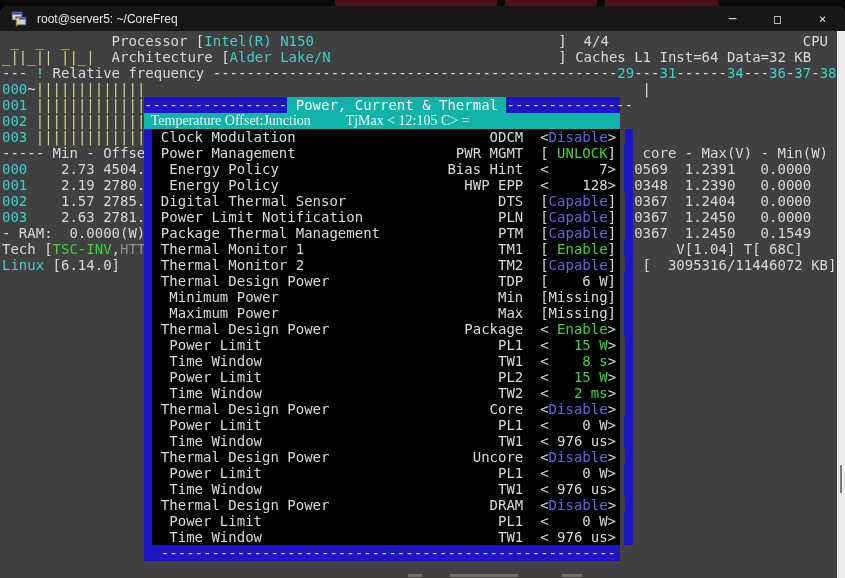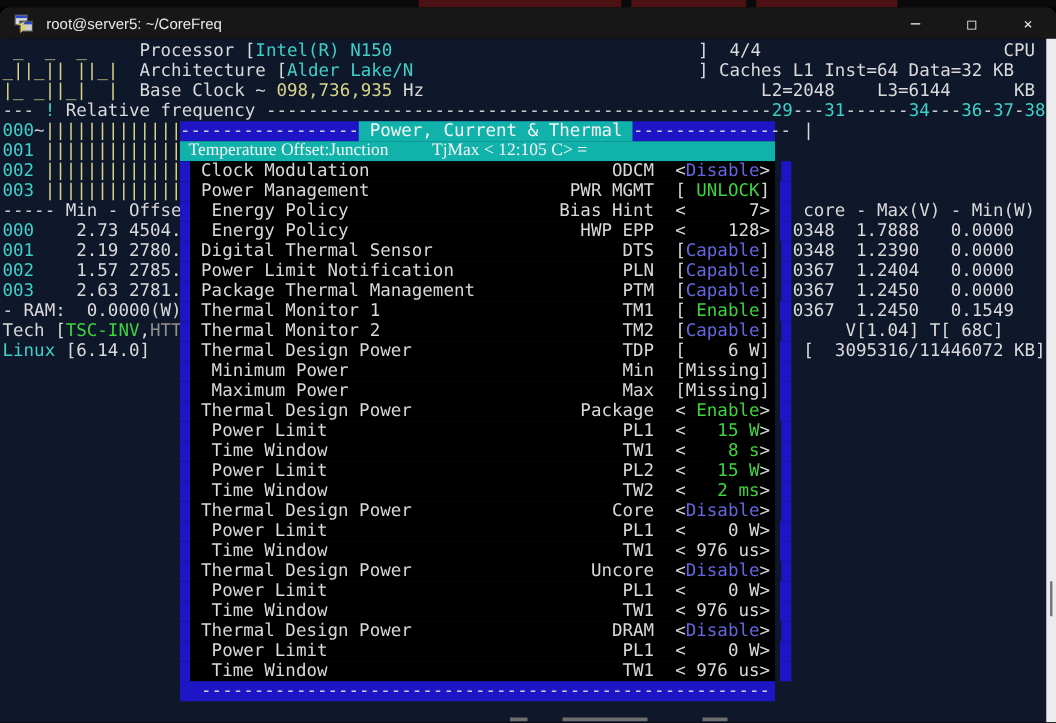--- a/index.html
+++ b/index.html
@@ -13,21 +13,21 @@
           border-radius:8px 8px 0 0;overflow:hidden;background:#000;
           box-shadow:0 0 0 1px #3c3c3c inset;}
   .titlebar{position:absolute;left:0;top:0;width:845px;height:25px;background:var(--titlebar);
             display:flex;align-items:center;}
   .titlebar .app-icon{width:16px;height:16px;margin-left:11px;flex:0 0 auto;}
   .title-text{color:var(--titlefg);font-size:12px;margin-left:10px;flex:1 1 auto;
               white-space:nowrap;overflow:hidden;}
   .winbtn{width:45px;height:25px;display:flex;align-items:center;justify-content:center;
           color:var(--titlefg);font-family:"DejaVu Sans Mono",monospace;font-size:12px;
           cursor:default;}
-  .terminal{position:absolute;left:0;top:25px;width:845px;height:547px;background:#0f172a;}
+  .terminal{position:absolute;left:0;top:25px;width:845px;height:547px;background:#404040;}
   .screen{position:absolute;left:2px;top:2px;width:835px;}
   .tl,.dl{height:16px;line-height:16px;white-space:pre;
           font-family:"DejaVu Sans Mono",monospace;font-size:14px;}
   .w{color:var(--fg);} .c{color:var(--cyan);} .y{color:var(--yellow);}
   .g{color:var(--green);} .bv{color:var(--bluev);} .gy{color:var(--gray);text-align:right;}
   .hw{color:var(--bright);} .tt{background:var(--teal);color:var(--bright);}
   .db{background:var(--blue);}
   .dialog{position:absolute;left:144px;top:66px;width:476px;}
   .dl.rb{background:var(--blue);color:var(--fg);}
   .dl.hlr{background:var(--teal);font-family:Liberation Serif, serif;}
@@ -58,28 +58,27 @@
     <span class="title-text">root@server5: ~/CoreFreq</span>
     <span class="winbtn">─</span>
     <span class="winbtn">□</span>
     <span class="winbtn">×</span>
   </div>
 
   <div class="terminal">
     <div class="screen">
         <div class="tl"><span class="y"> _  _  _</span><span class="w">     Processor [</span><span class="c">Intel(R) N150</span><span class="w">                             ]  4/4                       CPU</span></div>
         <div class="tl"><span class="y">_||_|| ||_|</span><span class="w">  Architecture [</span><span class="c">Alder Lake/N</span><span class="w">                           ] Caches L1 Inst=64 Data=32 KB</span></div>
-        <div class="tl"><span class="y">|_ _||_|  |</span><span class="w">  Base Clock ~ </span><span class="y">098,736,935</span><span class="w"> Hz                                L2=2048    L3=6144      KB</span></div>
         <div class="tl"><span class="w">--- </span><span class="c">!</span><span class="w"> Relative frequency ------------------------------------------------</span><span class="c">29</span><span class="w">---</span><span class="c">31</span><span class="w">------</span><span class="c">34</span><span class="w">---</span><span class="c">36</span><span class="w">-</span><span class="c">37</span><span class="w">-</span><span class="c">38</span></div>
         <div class="tl"><span class="c">000</span><span class="w">~</span><span class="y">|||||||||||||</span><span class="w">                                                           |</span></div>
         <div class="tl"><span class="c">001</span><span class="w"> </span><span class="y">|||||||||||||</span></div>
         <div class="tl"><span class="c">002</span><span class="w"> </span><span class="y">|||||||||||||</span></div>
         <div class="tl"><span class="c">003</span><span class="w"> </span><span class="y">|||||||||||||</span></div>
         <div class="tl"><span class="w">----- Min - Offset</span><span class="w">                                                          </span><span class="w">core - Max(V) - Min(W) -</span></div>
-        <div class="tl"><span class="c">000</span><span class="w">    2.73 4504.</span><span class="w">                                                          </span><span class="w">0348  1.7888   0.0000</span></div>
+        <div class="tl"><span class="c">000</span><span class="w">    2.73 4504.</span><span class="w">                                                          </span><span class="w">0569  1.2391   0.0000</span></div>
         <div class="tl"><span class="c">001</span><span class="w">    2.19 2780.</span><span class="w">                                                          </span><span class="w">0348  1.2390   0.0000</span></div>
         <div class="tl"><span class="c">002</span><span class="w">    1.57 2785.</span><span class="w">                                                          </span><span class="w">0367  1.2404   0.0000</span></div>
         <div class="tl"><span class="c">003</span><span class="w">    2.63 2781.</span><span class="w">                                                          </span><span class="w">0367  1.2450   0.0000</span></div>
         <div class="tl"><span class="w">- RAM:  0.0000(W)</span><span class="w">                                                          </span><span class="w">0367  1.2450   0.1549</span></div>
         <div class="tl"><span class="w">Tech [</span><span class="g">TSC-INV</span><span class="w">,</span><span class="gy">HTT</span><span class="w">                                                               </span><span class="w">V[1.04] T[ 68C]</span></div>
         <div class="tl"><span class="c">Linux</span><span class="w"> [6.14.0]</span><span class="w">                                                              </span><span class="w">[  3095316/11446072 KB]</span></div>
       </div>
     <div class="dialog">
         <div class="dl rb"><span class="w">-----------------</span><span class="tt"> Power, Current &amp; Thermal </span><span class="w">---------------</span></div>
         <div class="dl hlr"><span class="hw">  Temperature Offset:Junction          TjMax &lt; 12:105 C&gt; =</span></div>

